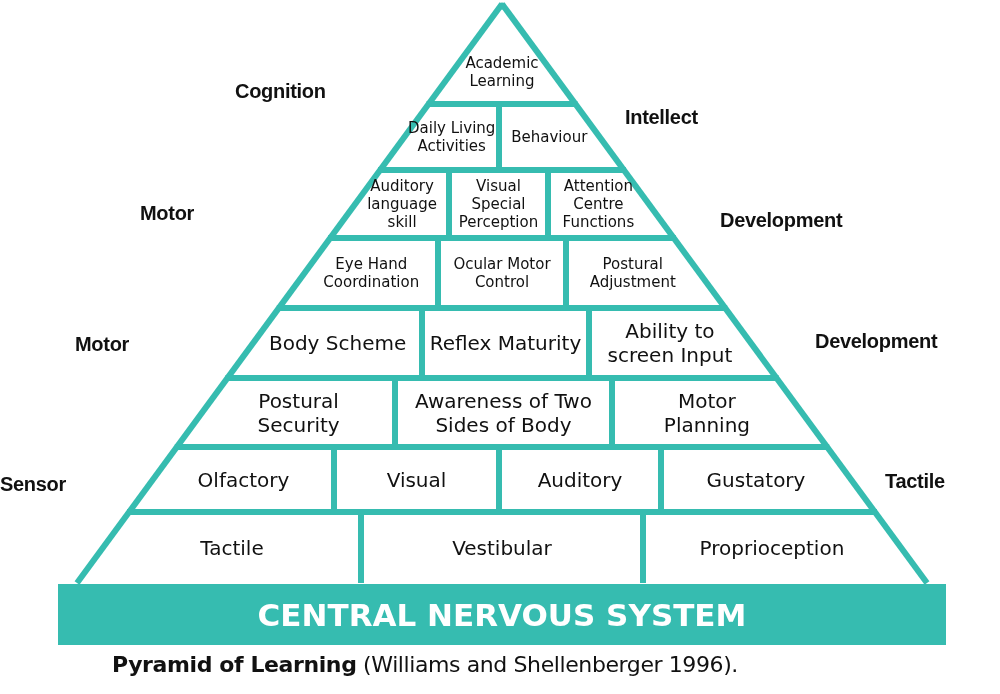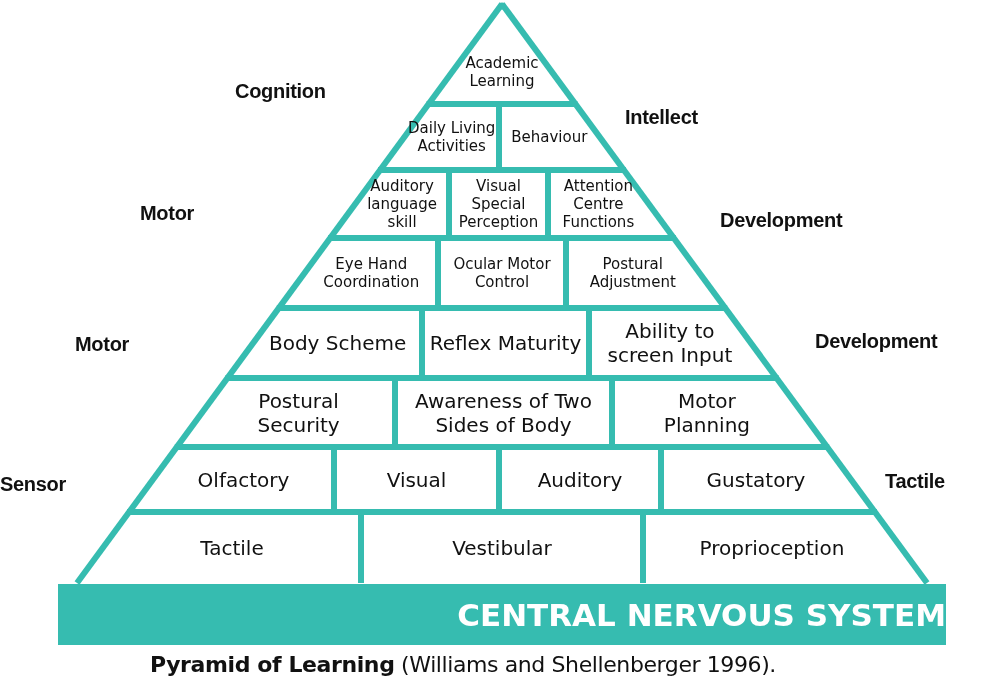--- a/index.html
+++ b/index.html
@@ -4,25 +4,25 @@
   <style>
     html, body { margin: 0; padding: 0; background: #ffffff; }
     body { width: 1000px; height: 694px; position: relative; overflow: hidden;
            font-family: "Liberation Sans", "DejaVu Sans", sans-serif; color: #111; }
     #diagram { position: absolute; left: 0; top: 0; width: 1000px; height: 694px; }
     .cell-text { font-family: "DejaVu Sans", "Liberation Sans", sans-serif; fill: #111; }
     .side { position: absolute; font-family: Liberation Sans, sans-serif;
             font-weight: bold; font-size: 20px; color: #111; line-height: 36px; letter-spacing: -0.3px; }
     .base-bar { position: absolute; left: 58px; top: 584px; width: 888px; height: 61px; background: #36BCB0; }
     .base-label { position: absolute; left: 58px; top: 584px; width: 888px; height: 61px;
-                  display: flex; align-items: center; justify-content: flex-end;
+                  display: flex; align-items: center; justify-content: center;
                   color: #ffffff; font-family: "DejaVu Sans", "Liberation Sans", sans-serif;
                   font-weight: bold; font-size: 31px; letter-spacing: 0px; }
     .caption { position: absolute; left: 0; top: 652px; width: 850px; text-align: center;
-               font-family: "DejaVu Sans", "Liberation Sans", sans-serif; font-size: 22px; color: #111; letter-spacing: -0.4px; padding-left: 38px; }
+               font-family: "DejaVu Sans", "Liberation Sans", sans-serif; font-size: 22px; color: #111; letter-spacing: -0.4px; }
     .caption b { font-weight: bold; }
   </style>
 </head>
 <body>
 
 <svg id="diagram" xmlns="http://www.w3.org/2000/svg" width="1000" height="694" viewBox="0 0 1000 694">
   <g id="lines">
       <line x1="502" y1="4" x2="77" y2="583" stroke="#36BCB0" stroke-width="6" stroke-linecap="butt"></line>
       <line x1="502" y1="4" x2="927" y2="583" stroke="#36BCB0" stroke-width="6" stroke-linecap="butt"></line>
       <circle cx="502" cy="6" r="3.5" fill="#36BCB0"></circle>

